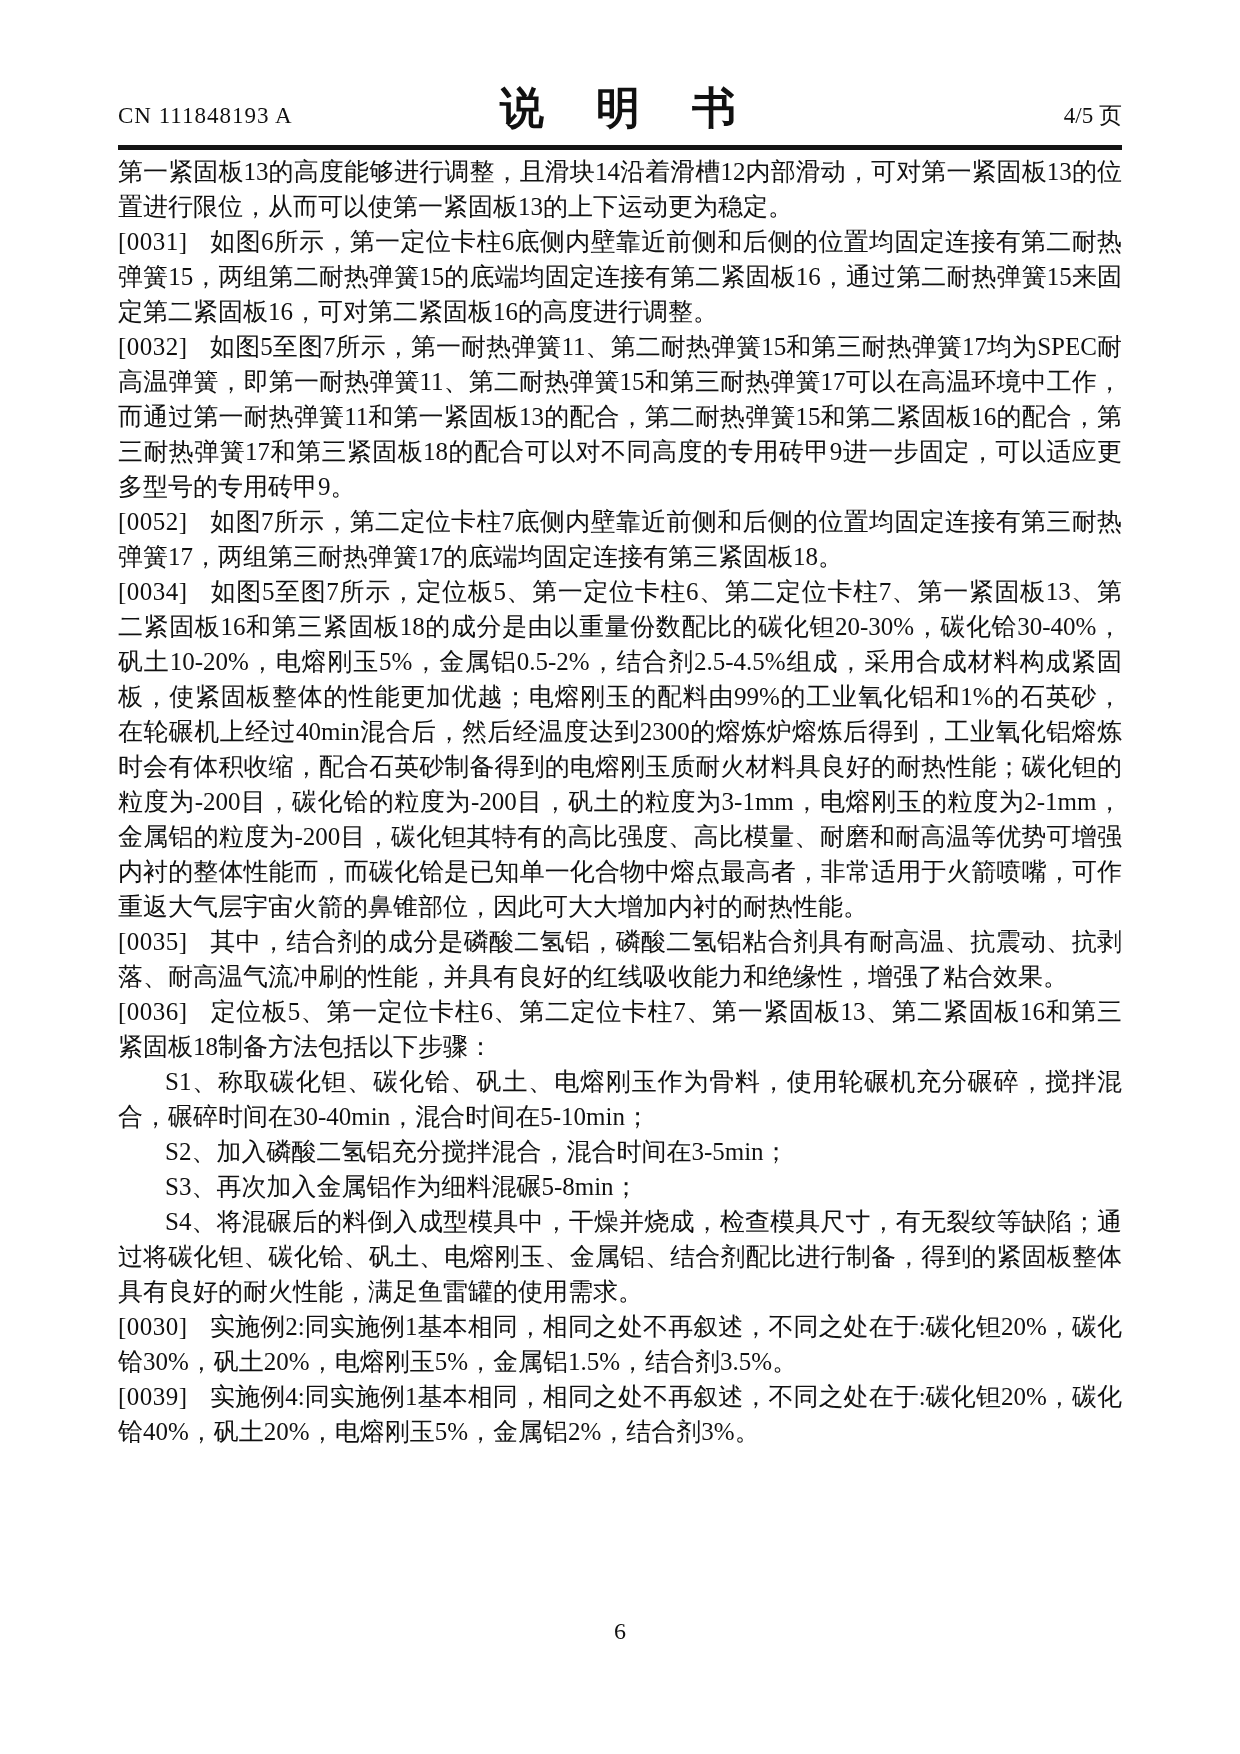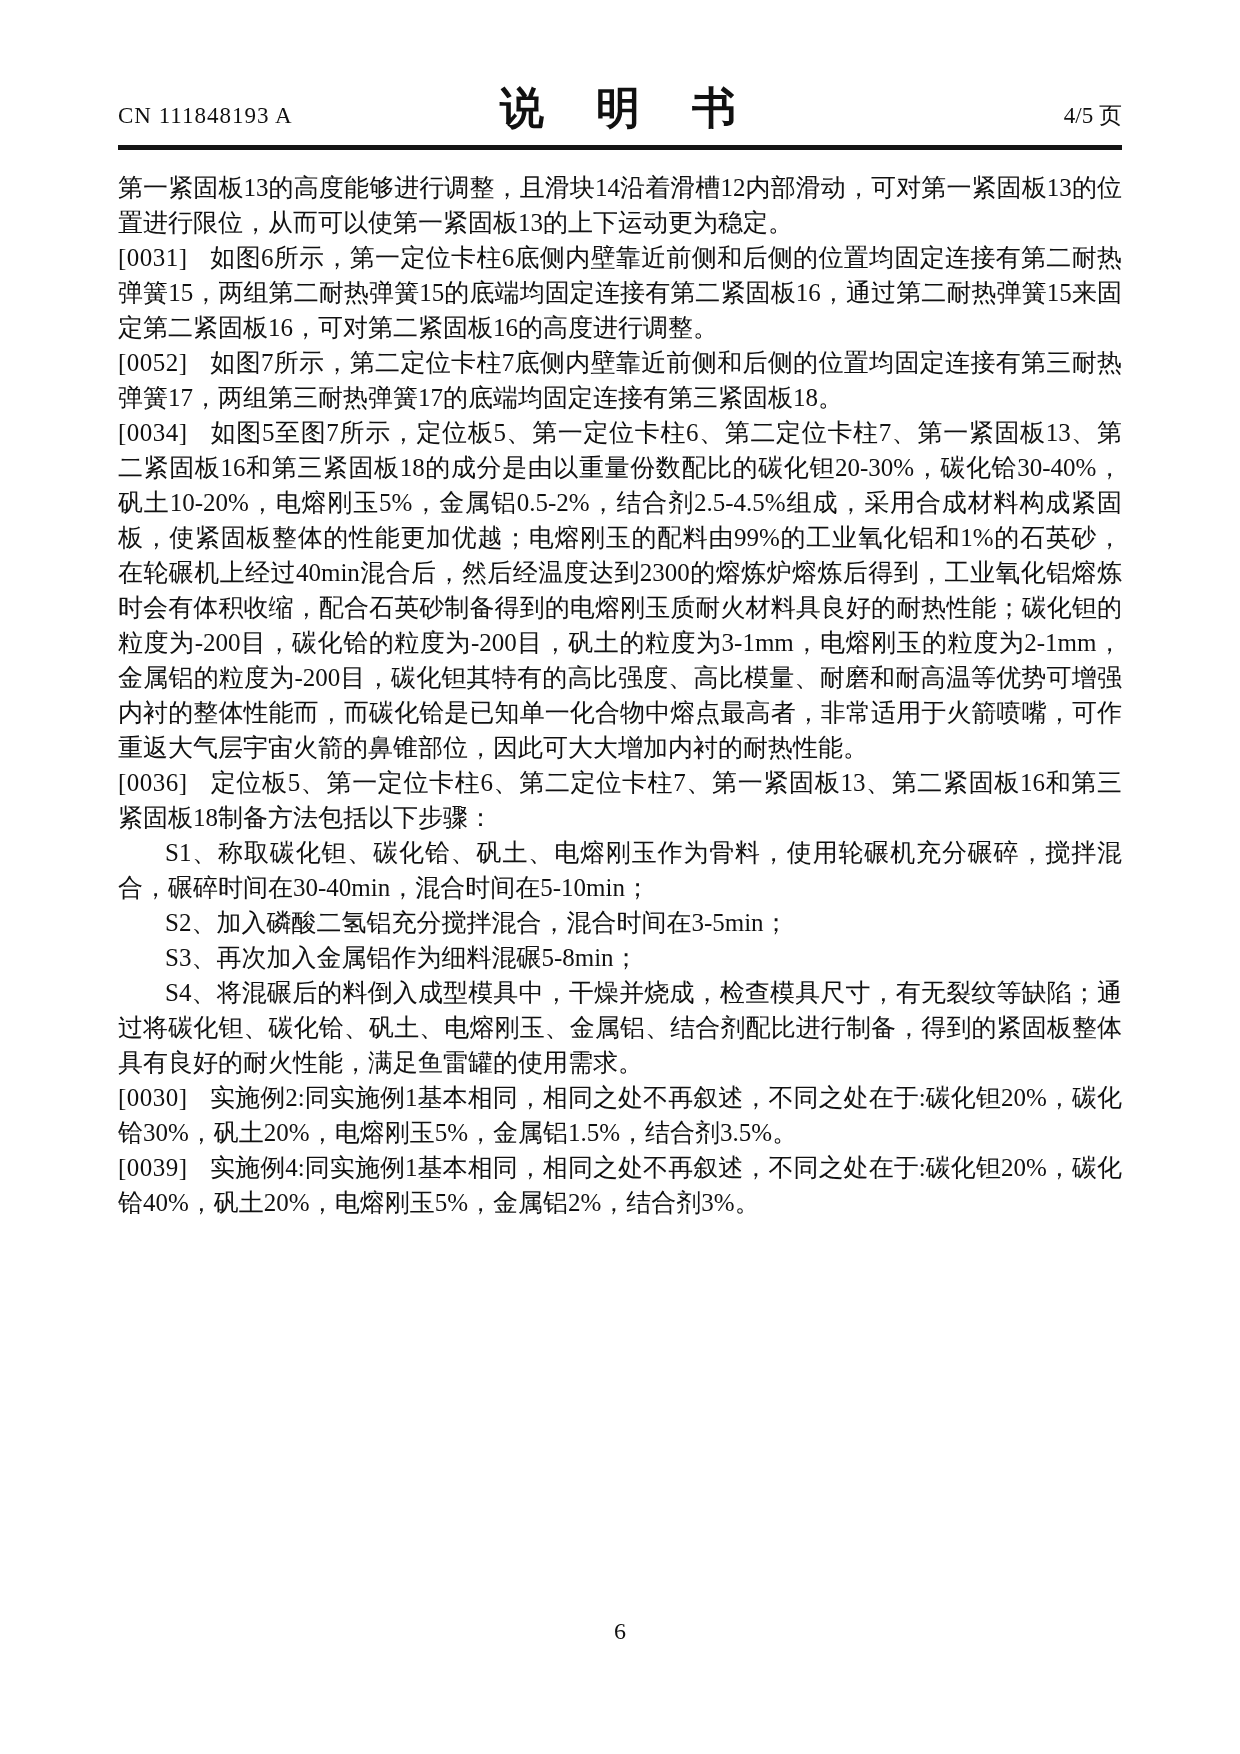--- a/index.html
+++ b/index.html
@@ -46,21 +46,21 @@
     font-size: 23px;
     white-space: nowrap;
     margin-top: 36px;
   }
   .rule {
     margin-top: 7px;
     height: 0;
     border-top: 5px solid #141414;
   }
   .body {
-    margin-top: 20px;
+    margin-top: 4px;
   }
   .body p {
     margin: 0;
     font-size: 25px;
     line-height: 35px;
     text-align: justify;
     text-justify: inter-ideograph;
     word-break: break-all;
   }
   .body p .tag {
@@ -87,22 +87,24 @@
   <div class="content">
     <div class="header">
       <span class="doc-num">CN 111848193 A</span>
       <span class="title">说　明　书</span>
       <span class="page-info">4/5 页</span>
     </div>
     <div class="rule"></div>
     <div class="body" id="doc-body">
         <p><span>第一紧固板13的高度能够进行调整，且滑块14沿着滑槽12内部滑动，可对第一紧固板13的位置进行限位，从而可以使第一紧固板13的上下运动更为稳定。</span></p>
         <p><span class="tag">[0031]</span><span>如图6所示，第一定位卡柱6底侧内壁靠近前侧和后侧的位置均固定连接有第二耐热弹簧15，两组第二耐热弹簧15的底端均固定连接有第二紧固板16，通过第二耐热弹簧15来固定第二紧固板16，可对第二紧固板16的高度进行调整。</span></p>
+        <p><span class="tag">[0032]</span><span>如图5至图7所示，第一耐热弹簧11、第二耐热弹簧15和第三耐热弹簧17均为SPEC耐高温弹簧，即第一耐热弹簧11、第二耐热弹簧15和第三耐热弹簧17可以在高温环境中工作，而通过第一耐热弹簧11和第一紧固板13的配合，第二耐热弹簧15和第二紧固板16的配合，第三耐热弹簧17和第三紧固板18的配合可以对不同高度的专用砖甲9进一步固定，可以适应更多型号的专用砖甲9。</span></p>
         <p><span class="tag">[0052]</span><span>如图7所示，第二定位卡柱7底侧内壁靠近前侧和后侧的位置均固定连接有第三耐热弹簧17，两组第三耐热弹簧17的底端均固定连接有第三紧固板18。</span></p>
         <p><span class="tag">[0034]</span><span>如图5至图7所示，定位板5、第一定位卡柱6、第二定位卡柱7、第一紧固板13、第二紧固板16和第三紧固板18的成分是由以重量份数配比的碳化钽20-30%，碳化铪30-40%，矾土10-20%，电熔刚玉5%，金属铝0.5-2%，结合剂2.5-4.5%组成，采用合成材料构成紧固板，使紧固板整体的性能更加优越；电熔刚玉的配料由99%的工业氧化铝和1%的石英砂，在轮碾机上经过40min混合后，然后经温度达到2300的熔炼炉熔炼后得到，工业氧化铝熔炼时会有体积收缩，配合石英砂制备得到的电熔刚玉质耐火材料具良好的耐热性能；碳化钽的粒度为-200目，碳化铪的粒度为-200目，矾土的粒度为3-1mm，电熔刚玉的粒度为2-1mm，金属铝的粒度为-200目，碳化钽其特有的高比强度、高比模量、耐磨和耐高温等优势可增强内衬的整体性能而，而碳化铪是已知单一化合物中熔点最高者，非常适用于火箭喷嘴，可作重返大气层宇宙火箭的鼻锥部位，因此可大大增加内衬的耐热性能。</span></p>
+        <p><span class="tag">[0035]</span><span>其中，结合剂的成分是磷酸二氢铝，磷酸二氢铝粘合剂具有耐高温、抗震动、抗剥落、耐高温气流冲刷的性能，并具有良好的红线吸收能力和绝缘性，增强了粘合效果。</span></p>
         <p><span class="tag">[0036]</span><span>定位板5、第一定位卡柱6、第二定位卡柱7、第一紧固板13、第二紧固板16和第三紧固板18制备方法包括以下步骤：</span></p>
         <p class="indent"><span>S1、称取碳化钽、碳化铪、矾土、电熔刚玉作为骨料，使用轮碾机充分碾碎，搅拌混合，碾碎时间在30-40min，混合时间在5-10min；</span></p>
         <p class="indent"><span>S2、加入磷酸二氢铝充分搅拌混合，混合时间在3-5min；</span></p>
         <p class="indent"><span>S3、再次加入金属铝作为细料混碾5-8min；</span></p>
         <p class="indent"><span>S4、将混碾后的料倒入成型模具中，干燥并烧成，检查模具尺寸，有无裂纹等缺陷；通过将碳化钽、碳化铪、矾土、电熔刚玉、金属铝、结合剂配比进行制备，得到的紧固板整体具有良好的耐火性能，满足鱼雷罐的使用需求。</span></p>
         <p><span class="tag">[0030]</span><span>实施例2:同实施例1基本相同，相同之处不再叙述，不同之处在于:碳化钽20%，碳化铪30%，矾土20%，电熔刚玉5%，金属铝1.5%，结合剂3.5%。</span></p>
         <p><span class="tag">[0039]</span><span>实施例4:同实施例1基本相同，相同之处不再叙述，不同之处在于:碳化钽20%，碳化铪40%，矾土20%，电熔刚玉5%，金属铝2%，结合剂3%。</span></p>
       </div>
   </div>
   <div class="footer">

